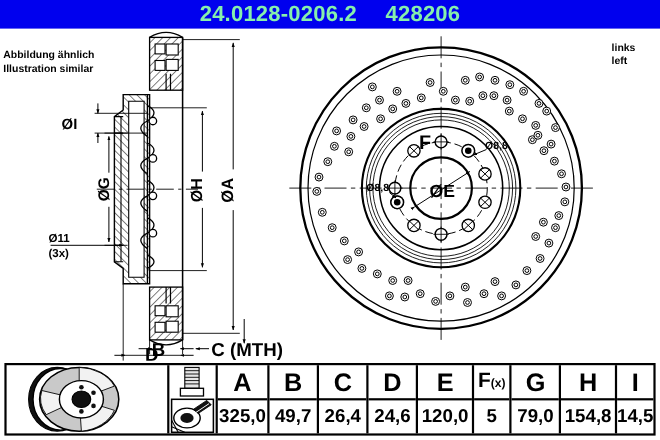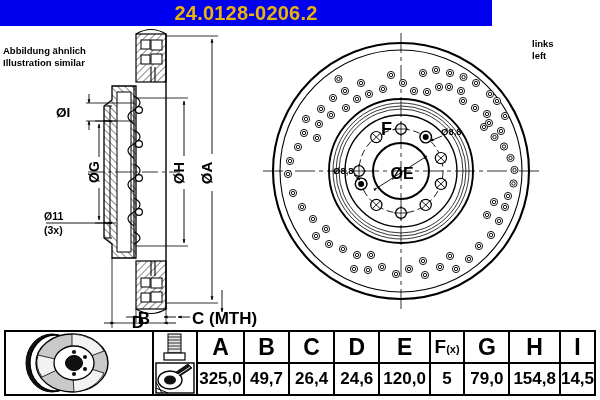--- a/index.html
+++ b/index.html
@@ -7,37 +7,37 @@
     width:600px;height:400px;
     background:#ffffff;
     font-family:"Liberation Sans", sans-serif;
     overflow:hidden;
     position:relative;
   }
   #root{position:relative;width:600px;height:400px;}
 
   
   .header{
-    position:absolute;left:0;top:0;width:492px;height:26px;
+    position:absolute;left:0;top:0;width:600px;height:26px;
     background:#0000ee;
-    color:#eab308;
+    color:#86efac;
     display:flex;align-items:center;justify-content:center;
     gap:26px;
     font-weight:bold;font-size:20px;letter-spacing:0.2px;
   }
   .header .hnum{ line-height:26px; }
 
   
   .note{
     position:absolute;
     font-size:9.5px;font-weight:bold;color:#000;
     line-height:11.5px;white-space:pre-line;
   }
   .note.left{left:3px;top:28px;margin-top:17px;}
-  .note.right{left:532px;top:38px;}
+  .note.right{left:556px;top:38px;}
 
   
   .drawing{position:absolute;left:0;top:26px;width:484px;height:302px;}
   .drawing svg{display:block;}
 
   
   .tbl{
     position:absolute;left:4px;top:330px;
     width:592px;height:66px;
     border:2px solid #000;
@@ -64,20 +64,21 @@
   .iconcell:first-child{border-left:none;}
   .iconcell svg{display:block;}
 </style>
 </head>
 <body>
 
 <div id="root">
 
   <div class="header">
     <span class="hnum">24.0128-0206.2</span>
+    <span class="hnum">428206</span>
   </div>
 
   <div class="note left">Abbildung ähnlich
 Illustration similar</div>
   <div class="note right">links
 left</div>
 
   <div class="drawing">
   <svg width="600" height="302" viewBox="0 0 600 302" xmlns="http://www.w3.org/2000/svg">
     <defs>

